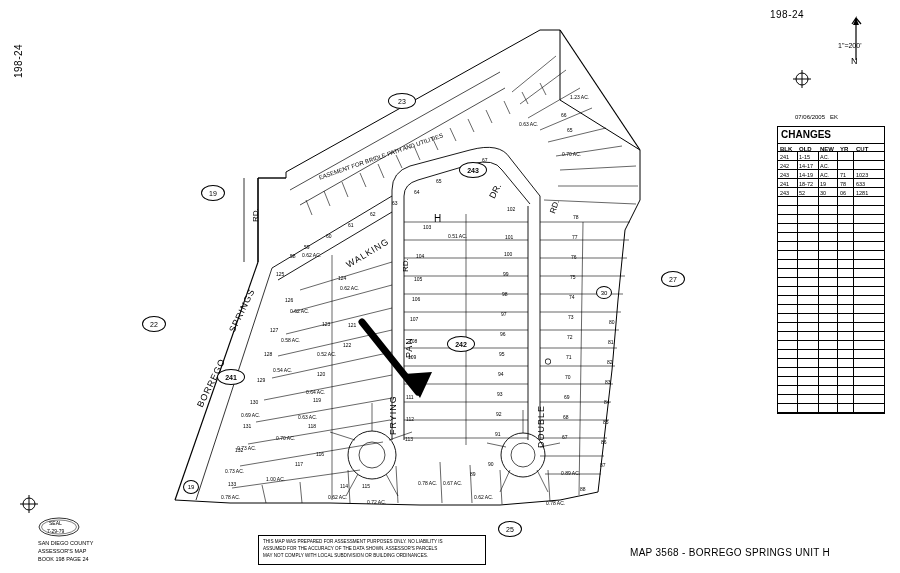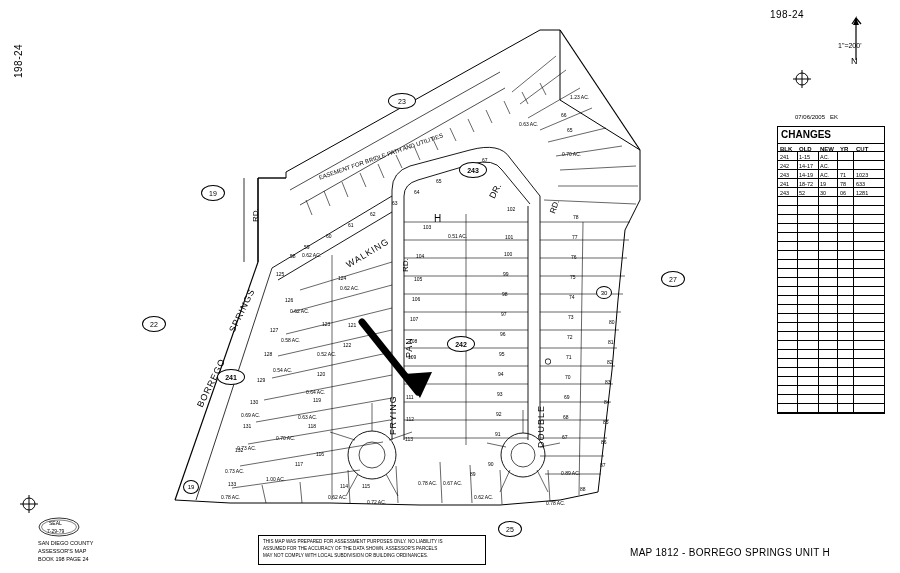--- a/index.html
+++ b/index.html
@@ -565,15 +565,15 @@
       <ellipse cx="21" cy="10" rx="20" ry="9" fill="none" stroke="#000" stroke-width="0.8"></ellipse>
       <ellipse cx="21" cy="10" rx="17.5" ry="7" fill="none" stroke="#000" stroke-width="0.5"></ellipse>
     </svg>
     <div style="position:absolute;left:11px;top:3px;font-size:5px">SEAL</div>
     <div style="position:absolute;left:9px;top:11px;font-size:5px">7-29-79</div>
     <div style="position:absolute;left:0;top:22px;font-size:5.5px">SAN DIEGO COUNTY</div>
     <div style="position:absolute;left:0;top:30px;font-size:5.5px">ASSESSOR'S MAP</div>
     <div style="position:absolute;left:0;top:38px;font-size:5.5px">BOOK 198 PAGE 24</div>
   </div>
 
-  <div class="t" id="map-title">MAP 1812 - BORREGO SPRINGS UNIT H</div>
+  <div class="t" id="map-title">MAP 3568 - BORREGO SPRINGS UNIT H</div>
 
 </div>
 
 </body></html>

